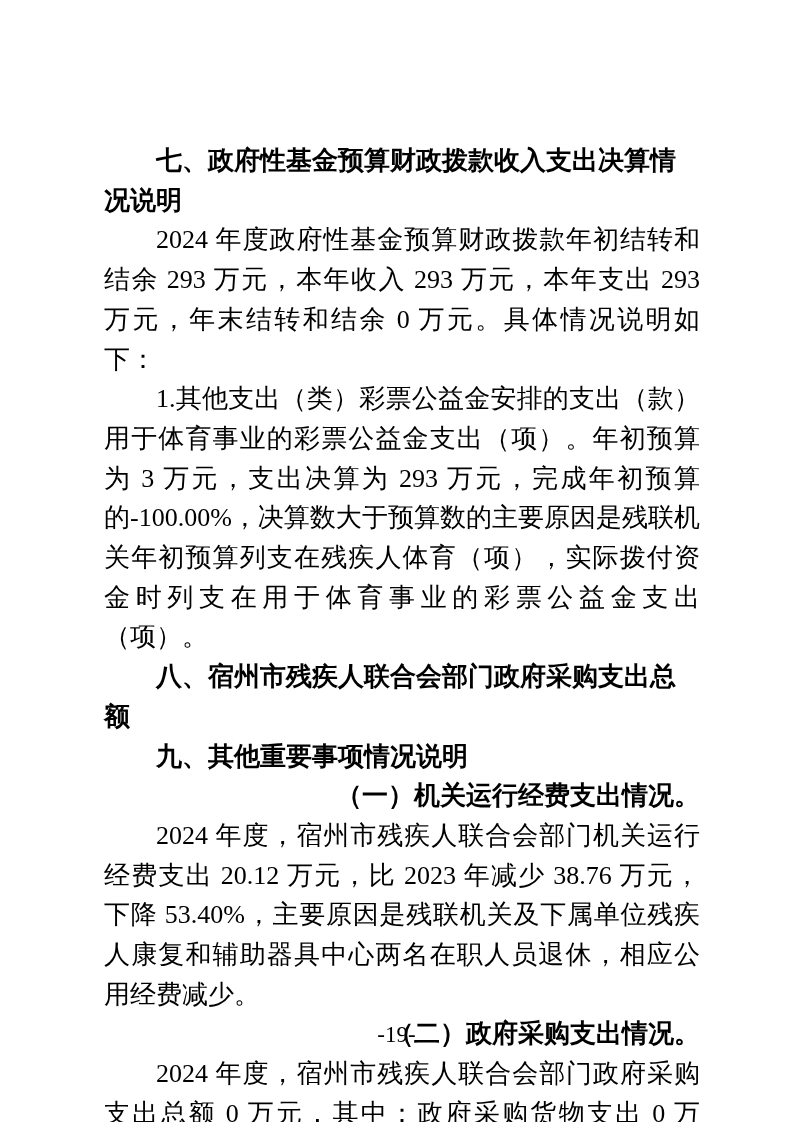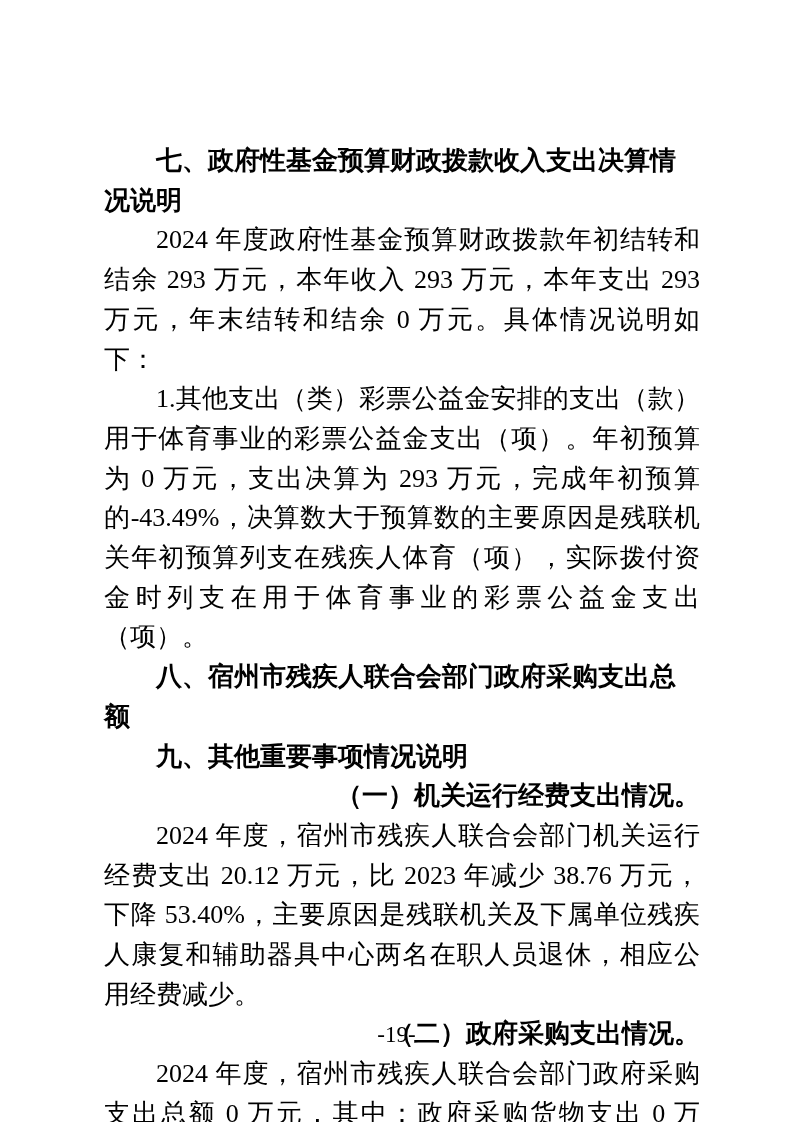--- a/index.html
+++ b/index.html
@@ -66,21 +66,21 @@
 </head>
 <body>
 
 <div class="page">
   <div class="content">
 
     <h2 class="main-heading">七、政府性基金预算财政拨款收入支出决算情况说明</h2>
 
     <p>2024 年度政府性基金预算财政拨款年初结转和结余 293 万元，本年收入 293 万元，本年支出 293 万元，年末结转和结余 0 万元。具体情况说明如下：</p>
 
-    <p><span class="bold-lead">1.其他支出（类）彩票公益金安排的支出（款）用于体育事业的彩票公益金支出（项）。</span><span>年初预算为 0 万元，支出决算为 293 万元，完成年初预算的-43.49%，决算数大于预算数的主要原因是残联机关年初预算列支在残疾人体育（项），实际拨付资金时列支在用于体育事业的彩票公益金支出（项）。</span></p>
+    <p><span class="bold-lead">1.其他支出（类）彩票公益金安排的支出（款）用于体育事业的彩票公益金支出（项）。</span><span>年初预算为 3 万元，支出决算为 293 万元，完成年初预算的-100.00%，决算数大于预算数的主要原因是残联机关年初预算列支在残疾人体育（项），实际拨付资金时列支在用于体育事业的彩票公益金支出（项）。</span></p>
 
     <h2 class="main-heading">八、宿州市残疾人联合会部门政府采购支出总额</h2>
 
 
     <h2 class="main-heading">九、其他重要事项情况说明</h2>
 
     <h3 class="sub-heading">（一）机关运行经费支出情况。</h3>
 
     <p>2024 年度，宿州市残疾人联合会部门机关运行经费支出 20.12 万元，比 2023 年减少 38.76 万元，下降 53.40%，主要原因是残联机关及下属单位残疾人康复和辅助器具中心两名在职人员退休，相应公用经费减少。</p>
 

